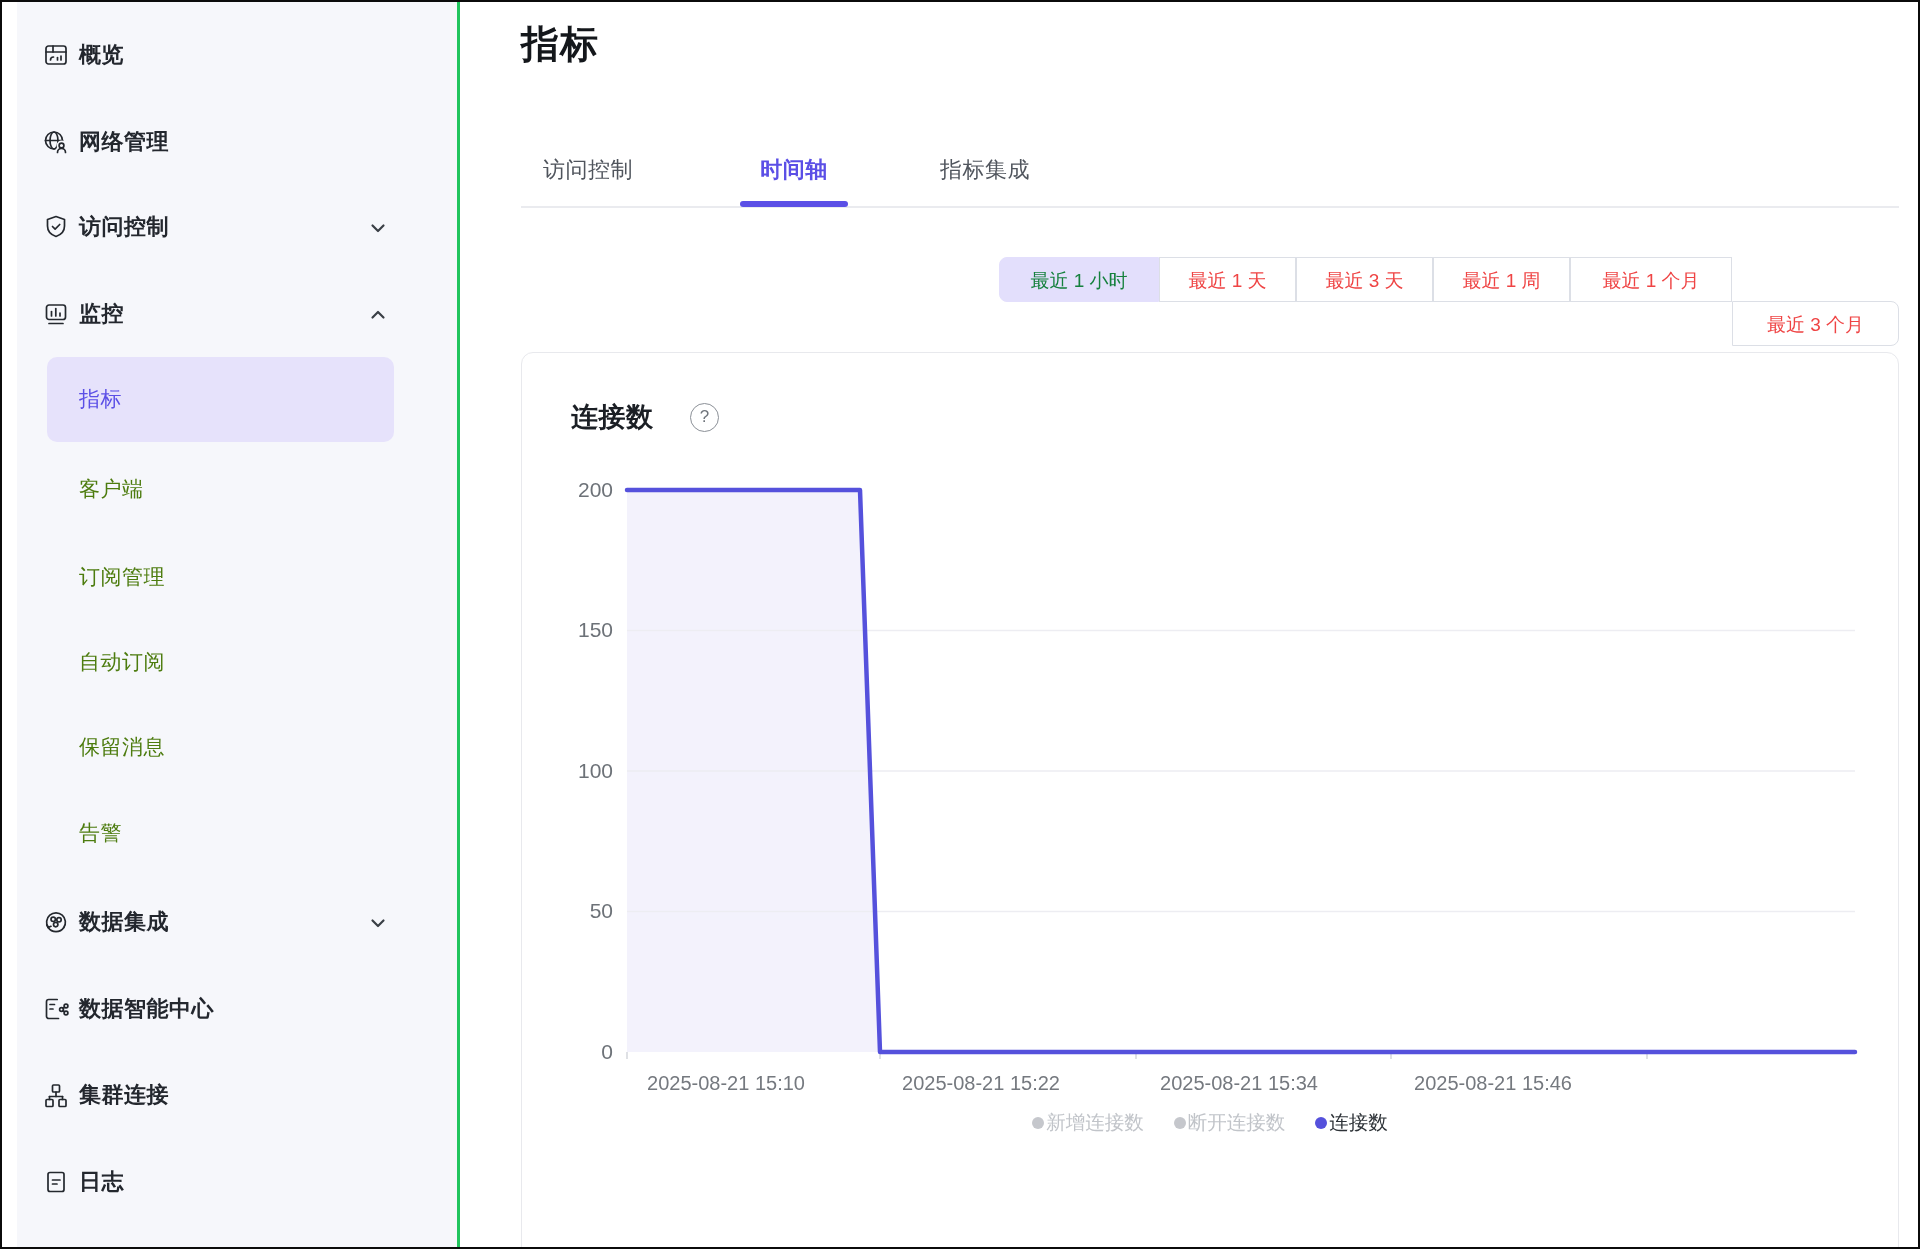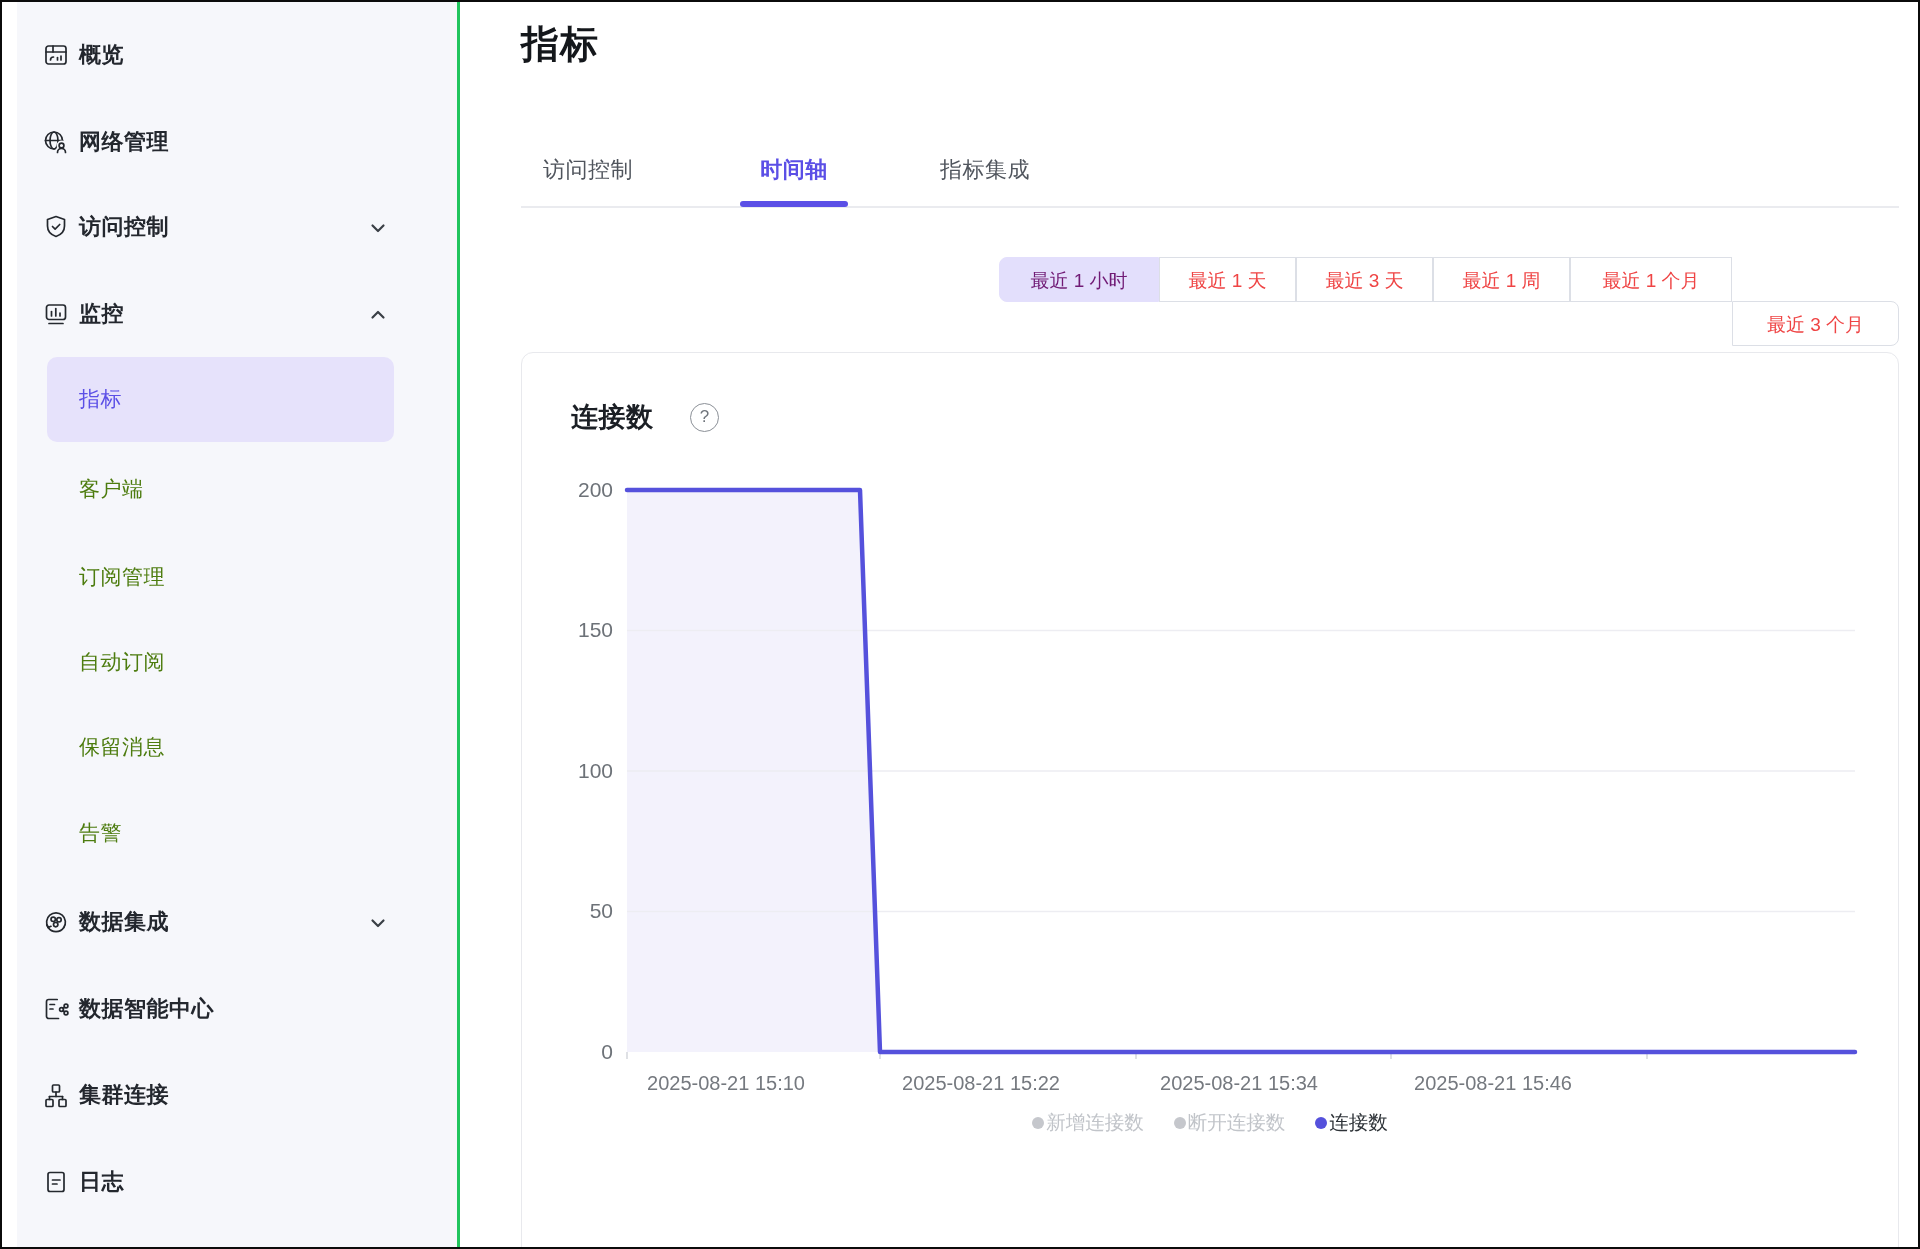--- a/index.html
+++ b/index.html
@@ -25,21 +25,21 @@
   .page-title{position:absolute;left:519px;top:17px;font-size:38px;font-weight:700;color:#14171b;letter-spacing:1px;}
   .tab{position:absolute;top:148px;height:40px;line-height:40px;text-align:center;font-size:22px;font-weight:500;color:#50555d;cursor:pointer;letter-spacing:.5px;}
   .tab.active{color:#5b4fe6;font-weight:600;}
   .tabs-divider{position:absolute;left:519px;top:204px;width:1378px;height:2px;background:#eaebef;}
   .tab-underline{position:absolute;left:738px;top:199px;width:108px;height:6px;border-radius:3px;background:#5b4fe6;z-index:2;}
   
   .trbtn{position:absolute;top:255px;height:45px;line-height:45px;text-align:center;font-size:19px;color:#ef4444;
          background:#fff;border:1px solid #dcdfe6;box-sizing:border-box;cursor:pointer;}
   .trbtn.first{border-radius:8px 0 0 8px;}
   .trbtn.last{border-radius:0 8px 8px 0;margin-top:44px;}
-  .trbtn.active{background:#e3dffc;border-color:#e3dffc;color:#701a75;font-weight:500;}
+  .trbtn.active{background:#e3dffc;border-color:#e3dffc;color:#15803d;font-weight:500;}
   
   .card{position:absolute;left:519px;top:350px;width:1378px;height:920px;background:#fff;border:1px solid #e8e9ed;border-radius:12px;box-sizing:border-box;}
   .card-title{position:absolute;left:49px;top:46px;font-size:27px;font-weight:700;color:#1b1f25;letter-spacing:.5px;}
   .help{position:absolute;left:168px;top:50px;width:29px;height:29px;border:1.8px solid #8b9097;border-radius:50%;box-sizing:border-box;
         text-align:center;line-height:26px;font-size:17px;color:#6f747b;cursor:pointer;}
   .ytick{position:absolute;left:21px;width:70px;height:28px;line-height:28px;text-align:right;font-size:21px;color:#6d7278;}
   .xtick{position:absolute;width:240px;height:30px;line-height:30px;text-align:center;font-size:20px;color:#75797f;top:715px;}
   .plot{position:absolute;left:105px;top:137px;width:1228px;height:562px;overflow:visible;}
   .legend{position:absolute;left:0;top:756px;width:100%;display:flex;justify-content:center;align-items:center;gap:30px;}
   .legend-item{display:flex;align-items:center;gap:2px;cursor:pointer;}

